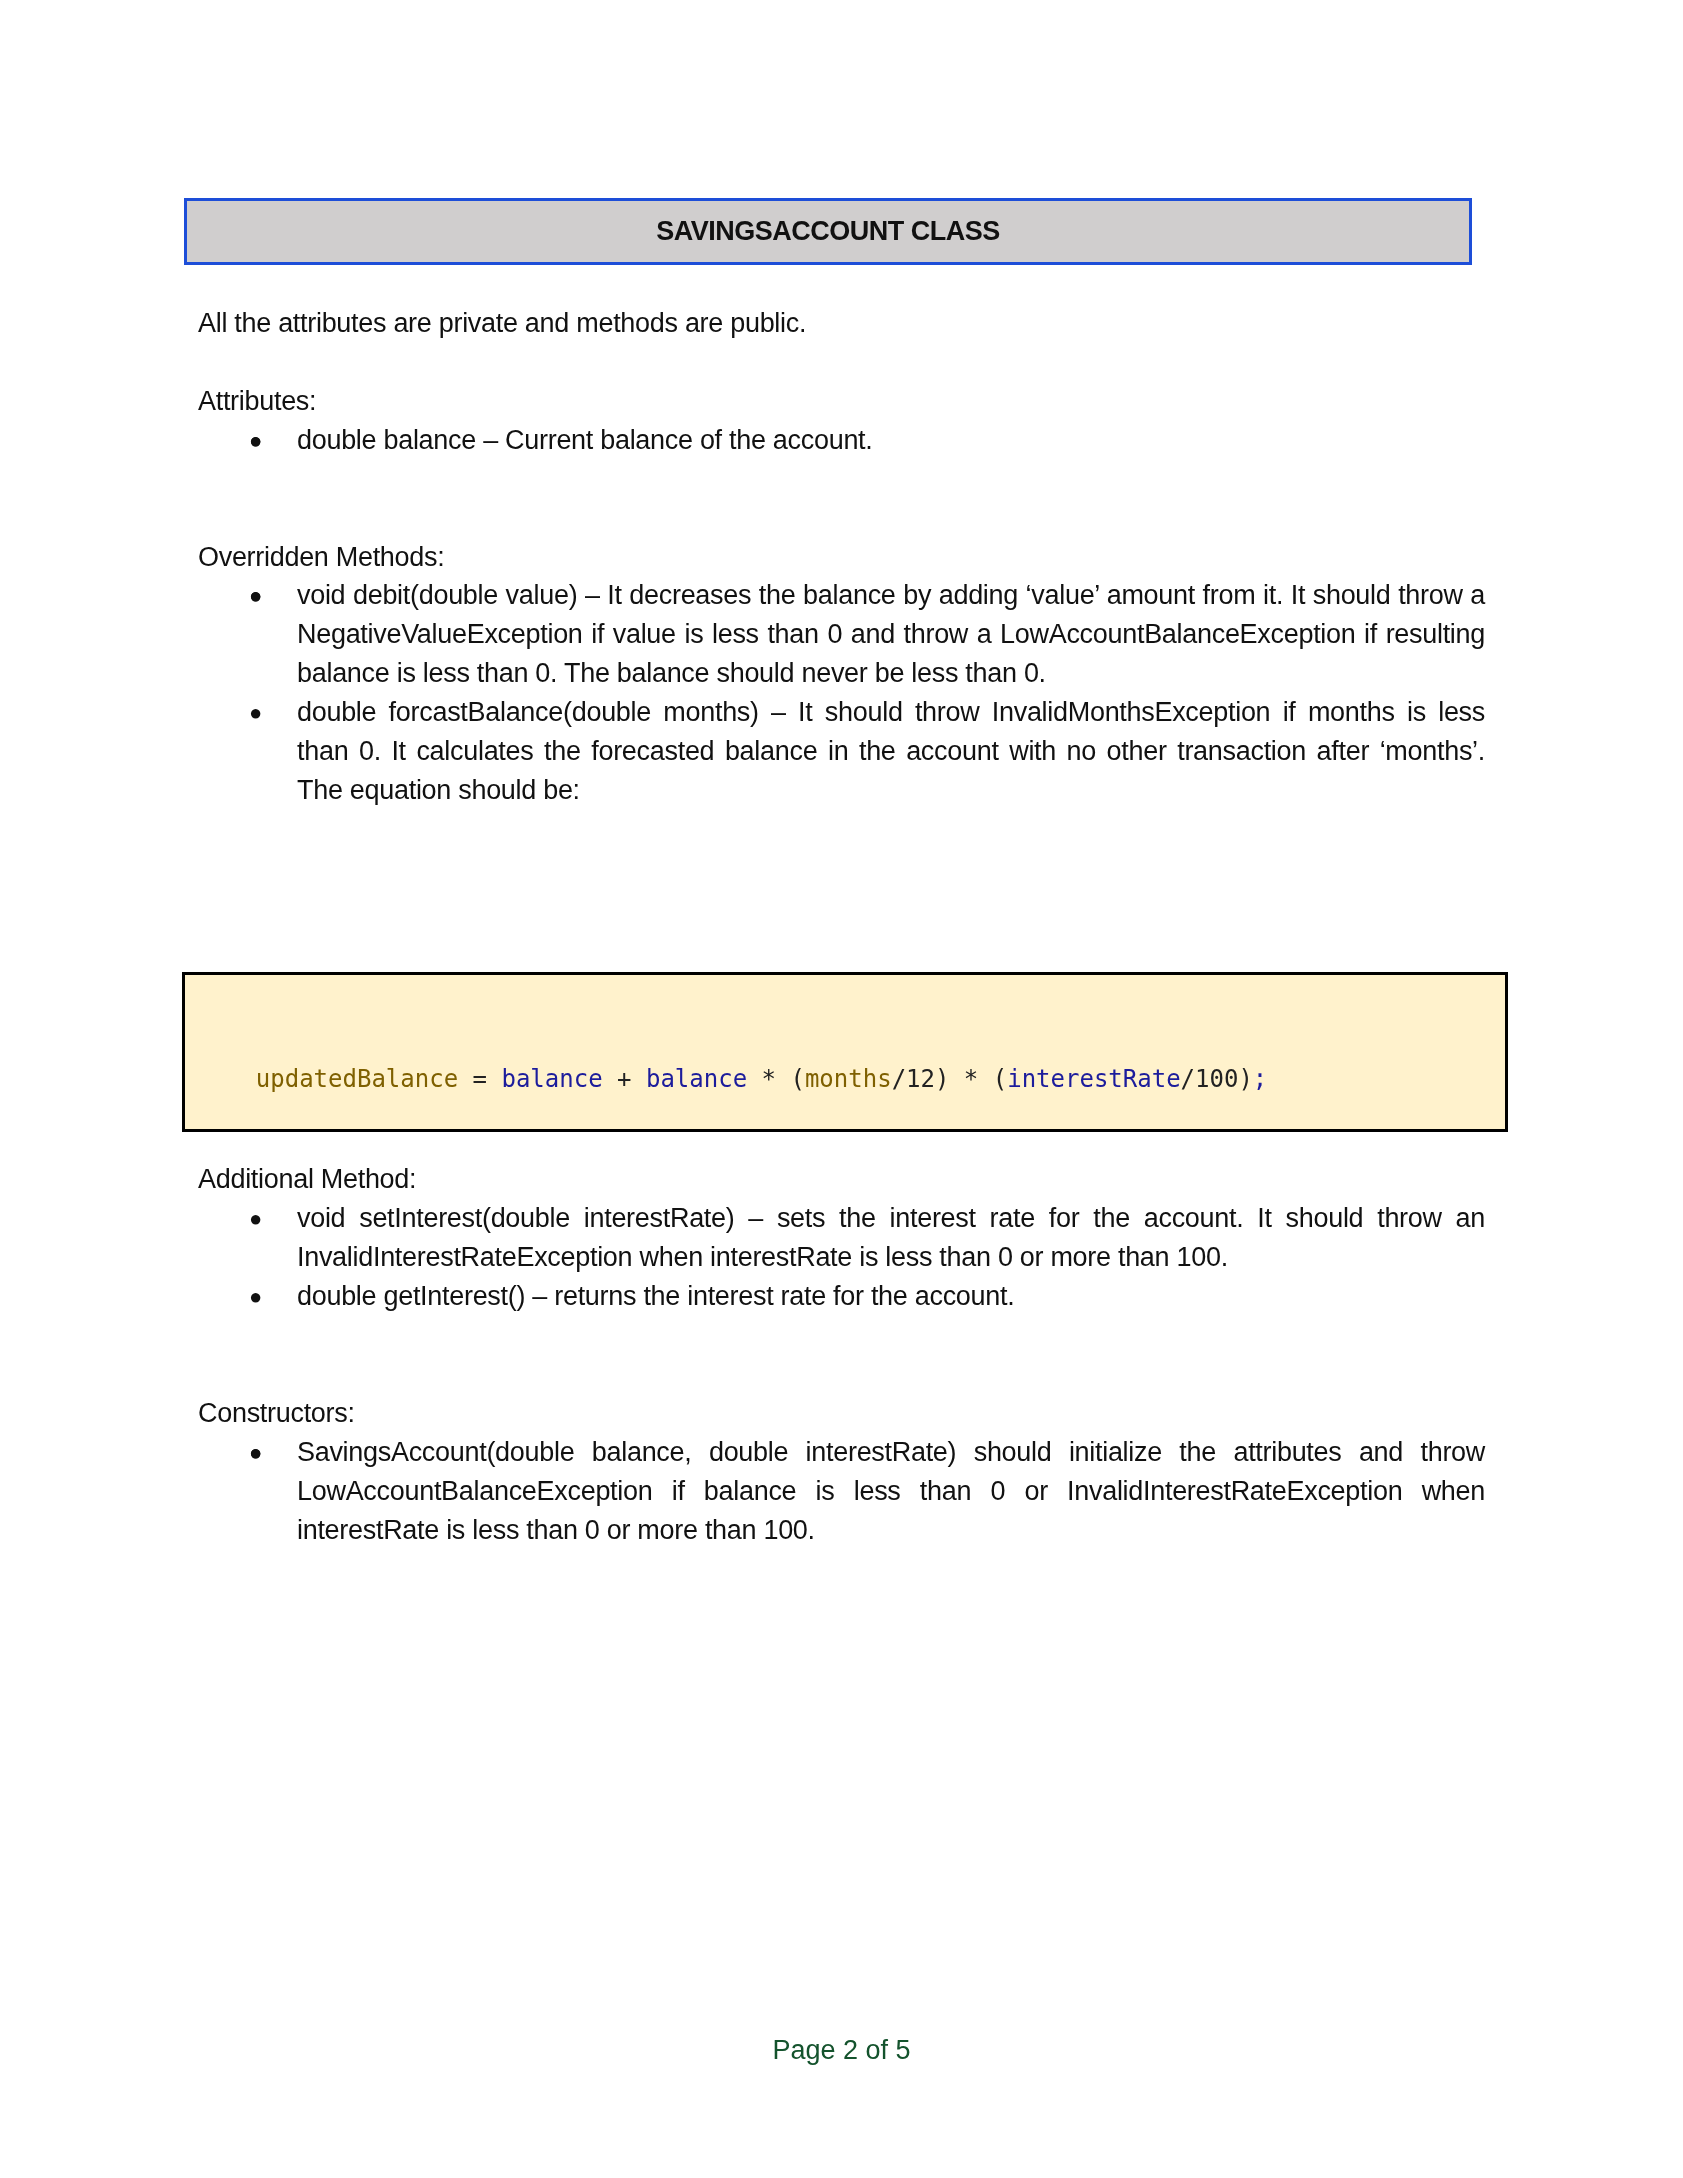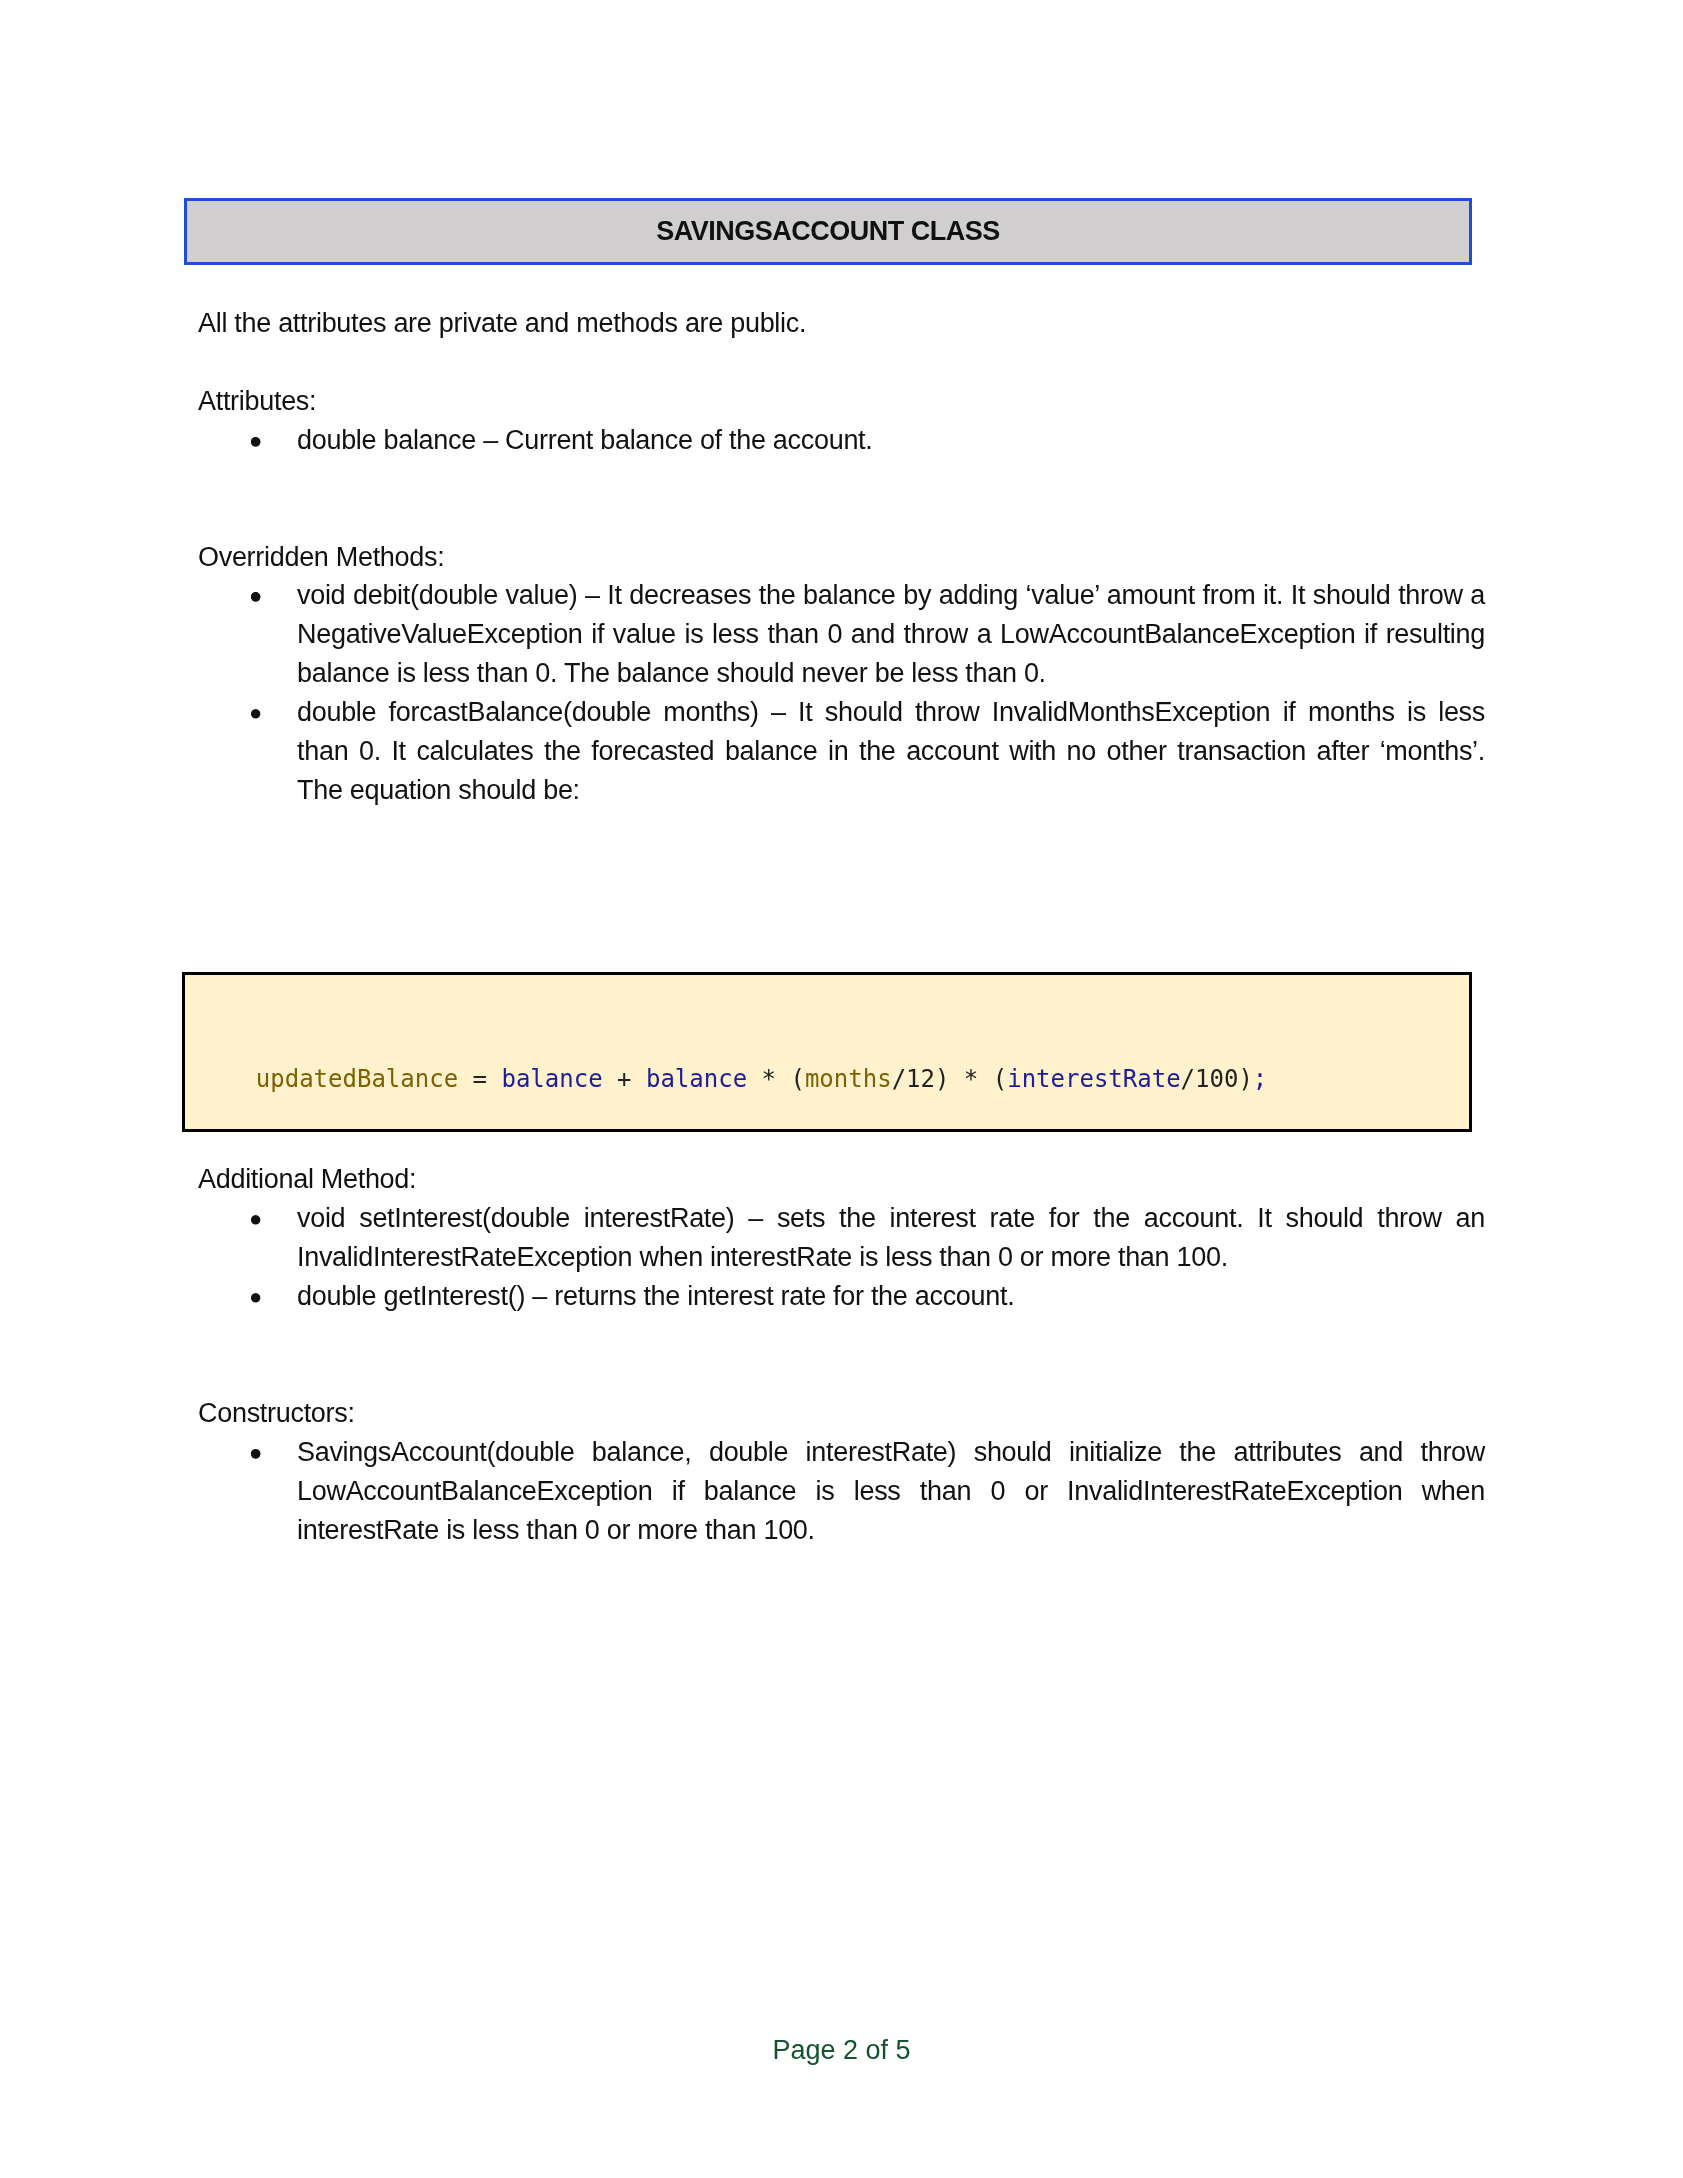--- a/index.html
+++ b/index.html
@@ -26,21 +26,21 @@
     position: absolute; left: 0; width: 1287px; margin: 0; padding: 0; list-style: none;
   }
   ul.bullets li {
     position: relative; padding-left: 99px; text-align: justify; text-align-last: left;
   }
   ul.bullets li .bullet {
     position: absolute; left: 51px; top: 0; font-size: 22px;
   }
   .code-box {
     position: absolute; left: 182px; top: 972px; width: 1284px; height: 154px;
-    background: #fff2cc; border: 3px solid #000000;
+    background: #fff2cc; border: 3px solid #000000; padding-left: 36px;
   }
   .code-line {
     position: absolute; left: 13px; top: 59px; white-space: pre;
     font-family: "DejaVu Sans Mono", monospace; font-size: 24px; line-height: 30px;
     color: #222222;
   }
   .footer {
     position: absolute; left: 0; width: 1683px; top: 2035px; text-align: center;
     font-size: 27px; color: #14532d;
   }

